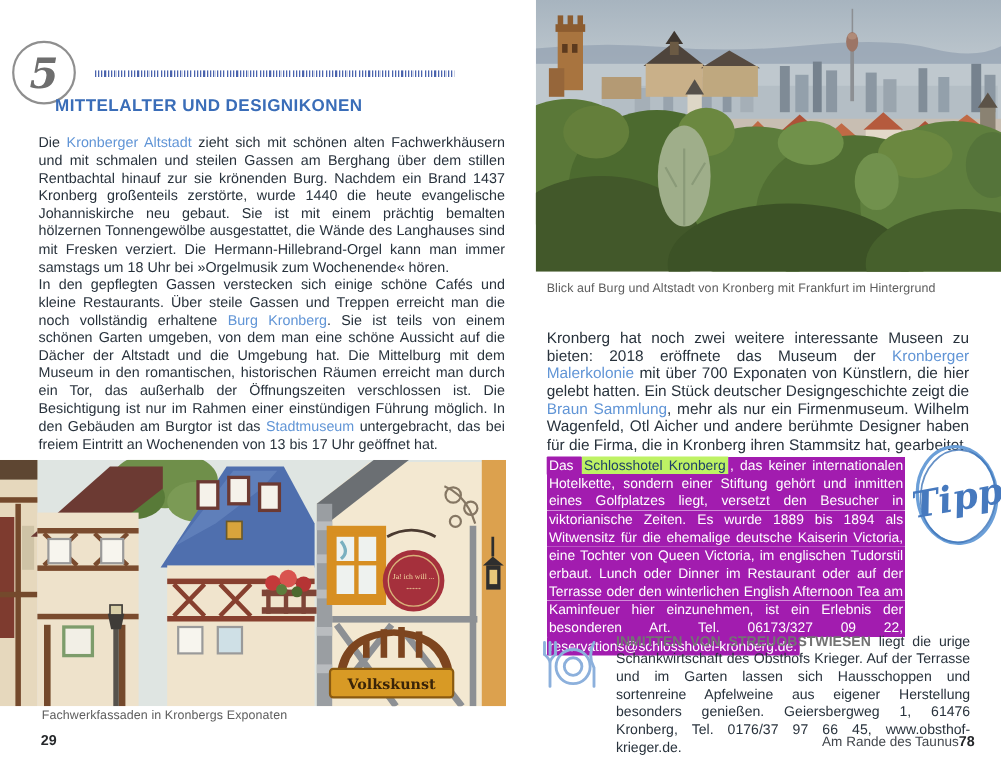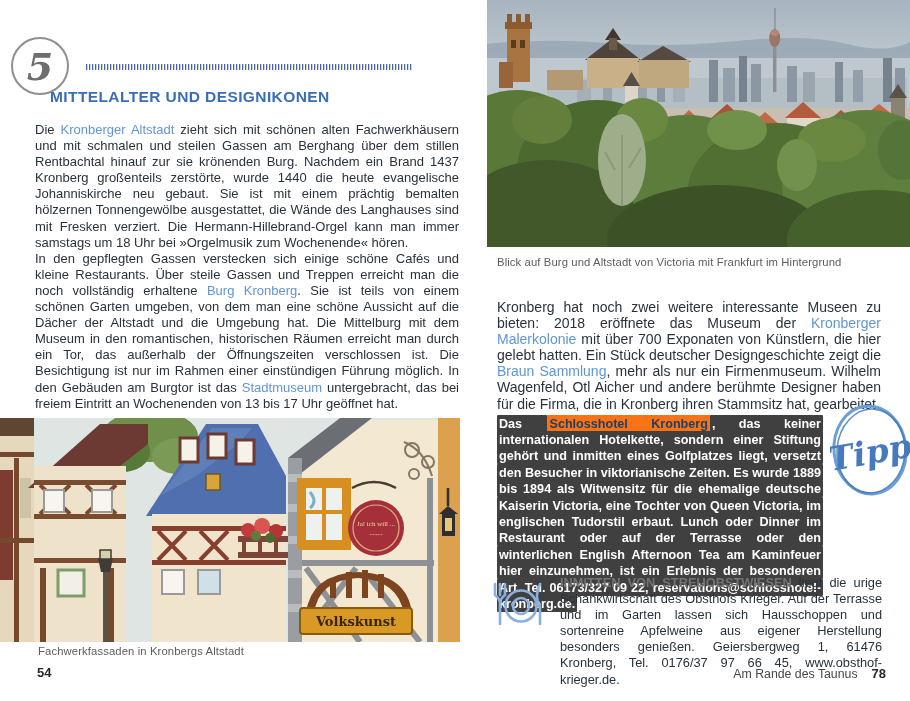--- a/index.html
+++ b/index.html
@@ -39,37 +39,37 @@
   .body-right{
     position:absolute;left:497px;top:299px;width:384px;
     font-size:14px;line-height:16.1px;text-align:justify;color:#28323c;
   }
   .body-right p{margin:0;}
   .tip-block{
     position:absolute;left:497px;top:415px;width:326px;
     font-size:12.6px;line-height:16.4px;text-align:justify;
   }
   .hl{
-    background:#404040;color:#ffffff;padding:1.5px 2px;border-radius:1px;
-    -webkit-box-decoration-break:clone;box-decoration-break:clone;font-weight:bold;
+    background:#a21caf;color:#ffffff;padding:1.5px 2px;border-radius:1px;
+    -webkit-box-decoration-break:clone;box-decoration-break:clone;
   }
   .hl-bold{
-    background:#f97316;color:#1d4066;font-weight:bold;padding:1.5px 2px;
+    background:#bef264;color:#1d4066;font-weight:normal;padding:1.5px 2px;
     -webkit-box-decoration-break:clone;box-decoration-break:clone;
   }
   .tip-stamp{position:absolute;left:830px;top:400px;width:80px;height:104px;}
   .resto-icon{position:absolute;left:488px;top:572px;width:60px;height:64px;}
   .resto-text{
     position:absolute;left:560px;top:575px;width:322px;
     font-size:12.8px;line-height:16.1px;text-align:justify;color:#28323c;
   }
   .resto-text b{color:#737373;}
   .footer-right{
     position:absolute;left:600px;top:666px;width:286px;
-    display:flex;justify-content:flex-end;align-items:baseline;gap:14px;
+    display:flex;justify-content:flex-end;align-items:baseline;gap:0;
   }
   .footer-label{font-size:12.3px;color:#43474d;}
   .footer-num{font-size:13px;font-weight:bold;color:#26282b;}
 </style>
 </head>
 <body>
 
 <div id="spread">
 
   <div class="chapter-badge">
@@ -204,22 +204,22 @@
         <rect x="438" y="0" width="22" height="224" fill="#dca14e"></rect>
         <g>
           <rect x="442" y="96" width="13" height="22" fill="#2e2e2e"></rect>
           <polygon points="439,96 458,96 448,88" fill="#2e2e2e"></polygon>
           <rect x="445" y="100" width="7" height="13" fill="#e8c87a"></rect>
           <path d="M448,70 v18" stroke="#2e2e2e" stroke-width="2.5"></path>
         </g>
       </g>
     </svg>
   </div>
-  <div class="caption caption-left">Fachwerkfassaden in Kronbergs Altstadt</div>
-  <div class="pagenum pagenum-left">54</div>
+  <div class="caption caption-left">Fachwerkfassaden in Kronbergs Exponaten</div>
+  <div class="pagenum pagenum-left">29</div>
 
   <div class="photo-right">
     <svg width="423" height="247" viewBox="0 0 423 247">
       <defs>
         <linearGradient id="skyg" x1="0" y1="0" x2="0" y2="1">
           <stop offset="0" stop-color="#a7b4bf"></stop>
           <stop offset="0.55" stop-color="#c2cbd1"></stop>
           <stop offset="1" stop-color="#cdcfc9"></stop>
         </linearGradient>
       </defs>
@@ -306,21 +306,21 @@
         <ellipse cx="250" cy="130" rx="30" ry="20" fill="#70914a"></ellipse>
         <ellipse cx="345" cy="140" rx="34" ry="22" fill="#6b8840"></ellipse>
         <ellipse cx="55" cy="120" rx="30" ry="24" fill="#647f3b"></ellipse>
         <ellipse cx="135" cy="160" rx="24" ry="46" fill="#9fae8a"></ellipse>
         <path d="M135,205 v-70 M128,170 l-10,-18 M142,168 l12,-20" stroke="#8a9a78" stroke-width="2" fill="none"></path>
         <ellipse cx="310" cy="165" rx="20" ry="26" fill="#71914d"></ellipse>
         <ellipse cx="415" cy="150" rx="24" ry="30" fill="#55743a"></ellipse>
       </g>
     </svg>
   </div>
-  <div class="caption caption-right">Blick auf Burg und Altstadt von Victoria mit Frankfurt im Hintergrund</div>
+  <div class="caption caption-right">Blick auf Burg und Altstadt von Kronberg mit Frankfurt im Hintergrund</div>
 
   <div class="body-right">
     <p><span>Kronberg hat noch zwei weitere interessante Museen zu bieten: 2018 eröffnete das Museum der </span><span class="kw">Kronberger Malerkolonie</span><span> mit über 700 Exponaten von Künstlern, die hier gelebt hatten. Ein Stück deutscher Designgeschichte zeigt die </span><span class="kw">Braun Sammlung</span><span>, mehr als nur ein Firmenmuseum. Wilhelm Wagenfeld, Otl Aicher und andere berühmte Designer haben für die Firma, die in Kronberg ihren Stammsitz hat, gearbeitet.</span></p>
   </div>
 
   <div class="tip-block">
     <span class="hl">Das </span><span class="hl-bold">Schlosshotel Kronberg</span><span class="hl">, das keiner internationalen Hotelkette, sondern einer Stiftung gehört und inmitten eines Golfplatzes liegt, versetzt den Besucher in viktorianische Zeiten. Es wurde 1889 bis 1894 als Witwensitz für die ehemalige deutsche Kaiserin Victoria, eine Tochter von Queen Victoria, im englischen Tudorstil erbaut. Lunch oder Dinner im Restaurant oder auf der Terrasse oder den winterlichen English Afternoon Tea am Kaminfeuer hier einzunehmen, ist ein Erlebnis der besonderen Art. Tel. 06173/327 09 22, reservations@schlosshotel-kronberg.de.</span>
   </div>
 
   <div class="tip-stamp">

